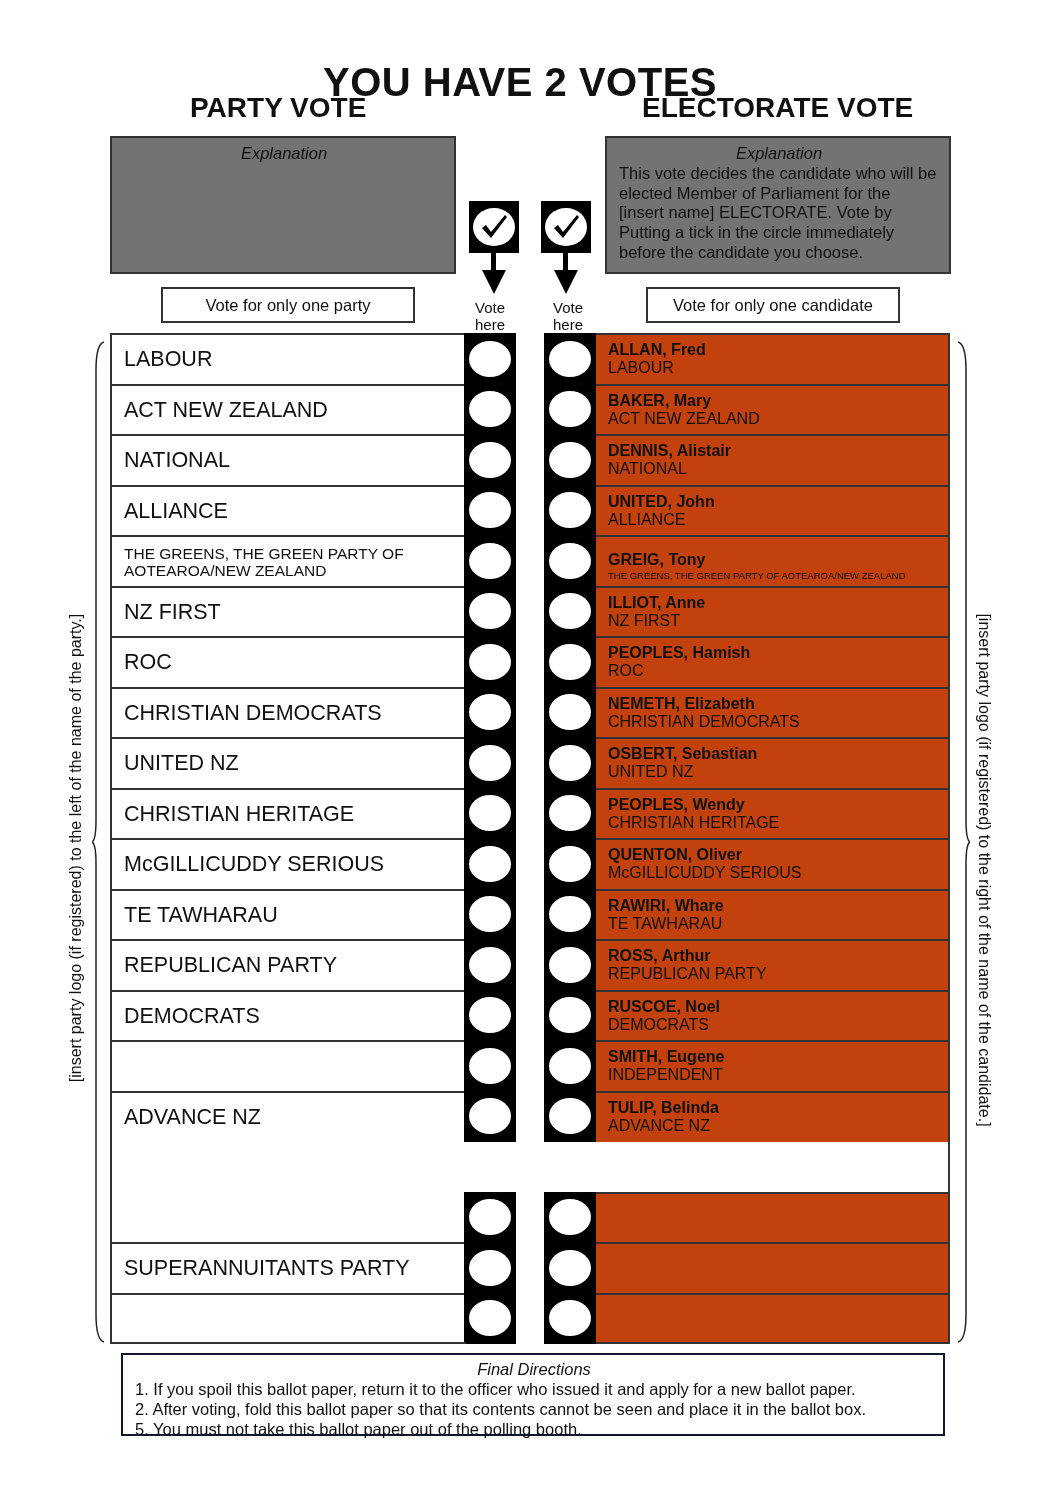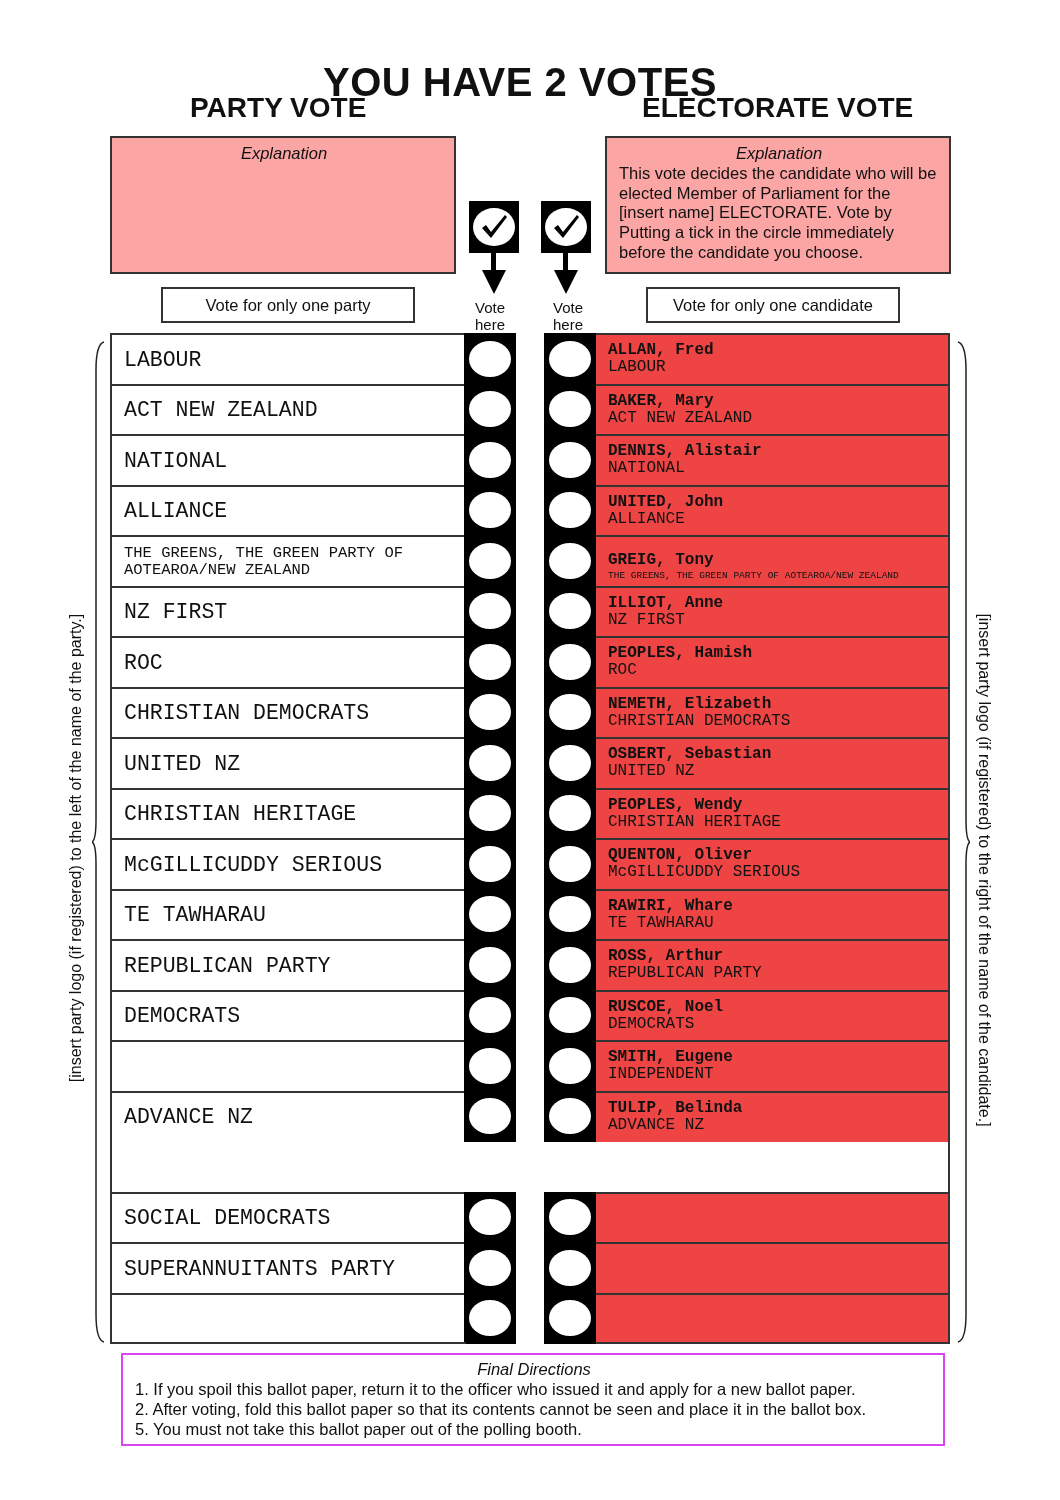--- a/index.html
+++ b/index.html
@@ -6,21 +6,21 @@
   html, body { width: 1060px; height: 1500px; background: #ffffff; overflow: hidden; }
   body { position: relative; font-family: "Liberation Sans", sans-serif; color: #111; }
 
   .abs { position: absolute; }
 
   .main-title { left: 0; width: 1040px; top: 48px; text-align: center; font-weight: bold; font-size: 40px; letter-spacing: 0.5px; line-height: 44px; margin-top: 12px; }
   .sec-title { font-weight: bold; font-size: 28px; line-height: 32px; top: 92px; }
   .party-title { left: 190px; }
   .elect-title { left: 642px; }
 
-  .expl-box { border: 2px solid #333; background: #fca5a5; font-size: 16.5px; line-height: 19.8px; padding: 6px 10px 6px 12px; }
+  .expl-box { border: 2px solid #333; background: #737373; font-size: 16.5px; line-height: 19.8px; padding: 6px 10px 6px 12px; }
   .expl-box .head { text-align: center; font-style: italic; }
   .expl-party { left: 110px; top: 136px; width: 346px; height: 138px; }
   .expl-elect { left: 605px; top: 136px; width: 346px; height: 138px; }
 
   .only-box { border: 2px solid #333; font-size: 16.5px; text-align: center; line-height: 32px; height: 36px; }
   .only-party { left: 161px; top: 287px; width: 254px; }
   .only-cand { left: 646px; top: 287px; width: 254px; }
 
   .tick-icon { width: 50px; height: 52px; background: #000; display: flex; align-items: center; justify-content: center; }
   .tick-icon .inner { width: 42px; height: 38px; border-radius: 50%; background: #fff; display: flex; align-items: center; justify-content: center; }
@@ -30,42 +30,42 @@
   .arrow-head { width: 0; height: 0; border-left: 12px solid transparent; border-right: 12px solid transparent; border-top: 24px solid #000; }
   .arrow-left .arrow-stem { position:absolute; left: 491px; top: 252px; }
   .arrow-left .arrow-head { position:absolute; left: 482px; top: 270px; }
   .arrow-right .arrow-stem { position:absolute; left: 563px; top: 252px; }
   .arrow-right .arrow-head { position:absolute; left: 554px; top: 270px; }
   .vote-here { font-size: 15px; line-height: 17px; text-align: center; width: 60px; top: 299px; }
   .vh-left { left: 460px; }
   .vh-right { left: 538px; }
 
   .table { left: 110px; top: 333px; width: 840px; height: 1011px; }
-  .row { position: absolute; left: 0; width: 756px; height: 51px; font-family: Liberation Mono, monospace; }
+  .row { position: absolute; left: 0; width: 756px; height: 51px; }
   .party-cell { position: absolute; left: 0; top: 0; width: 356px; height: 51px; border: 2px solid #333; border-right: none; border-bottom: none; display: flex; align-items: center; padding-left: 12px; font-size: 21.5px; background: #fff; }
   .party-cell.small { font-size: 15.5px; line-height: 17px; }
   .col-black { position: absolute; top: 0; height: 51px; width: 52px; background: #000; display: flex; align-items: center; justify-content: center; }
   .col-black.left { left: 354px; }
   .col-black.right { left: 434px; }
   .circle { width: 42px; height: 36px; border-radius: 50%; background: #fff; }
-  .cand-cell { position: absolute; left: 486px; top: 0; width: 354px; height: 51px; border: 2px solid #333; border-left: none; border-bottom: none; padding: 6px 0 0 12px; background: #ef4444; }
+  .cand-cell { position: absolute; left: 486px; top: 0; width: 354px; height: 51px; border: 2px solid #333; border-left: none; border-bottom: none; padding: 6px 0 0 12px; background: #c2410c; }
   .cand-name { font-weight: bold; font-size: 16px; line-height: 18px; }
   .cand-party { font-size: 16px; line-height: 17px; }
   .cand-party.tiny { font-size: 9.5px; line-height: 14px; }
   .table-bottom { position: absolute; left: 0; top: 1009px; width: 356px; height: 2px; background:#333; }
   .table-bottom-r { position: absolute; left: 486px; top: 1009px; width: 354px; height: 2px; background:#333; }
   .left-border { position: absolute; left: 0; top: 0; width: 2px; height: 1011px; background:#333; }
   .right-border { position: absolute; left: 838px; top: 0; width: 2px; height: 1011px; background:#333; }
 
   .side-note { font-size: 16px; white-space: nowrap; color: #111; }
   .side-left { left: 76px; top: 848px; transform: translate(-50%, -50%) rotate(-90deg); }
   .side-right { left: 984px; top: 870px; transform: translate(-50%, -50%) rotate(90deg); }
   .brace { width: 14px; }
 
-  .final-box { left: 121px; top: 1353px; width: 824px; height: 93px; border: 2px solid #d946ef; font-size: 16.5px; line-height: 20px; padding: 4px 10px 4px 12px; }
+  .final-box { left: 121px; top: 1353px; width: 824px; height: 83px; border: 2px solid #0f172a; font-size: 16.5px; line-height: 20px; padding: 4px 10px 4px 12px; }
   .final-box .head { text-align: center; font-style: italic; }
 </style>
 </head>
 <body>
 
 <div class="abs main-title">YOU HAVE 2 VOTES</div>
 <div class="abs sec-title party-title">PARTY VOTE</div>
 <div class="abs sec-title elect-title">ELECTORATE VOTE</div>
 
 <div class="abs expl-box expl-party">
@@ -316,21 +316,20 @@
       </div>
     <div class="col-black right">
         <div class="circle"></div>
       </div>
     <div class="cand-cell">
         <div class="cand-name">TULIP, Belinda</div>
         <div class="cand-party">ADVANCE NZ</div>
       </div>
   </div>
   <div class="row" style="top:858.5px">
-    <div class="party-cell">SOCIAL DEMOCRATS</div>
     <div class="col-black left">
         <div class="circle"></div>
       </div>
     <div class="col-black right">
         <div class="circle"></div>
       </div>
     <div class="cand-cell">
         <div class="cand-name"></div>
         <div class="cand-party"></div>
       </div>

